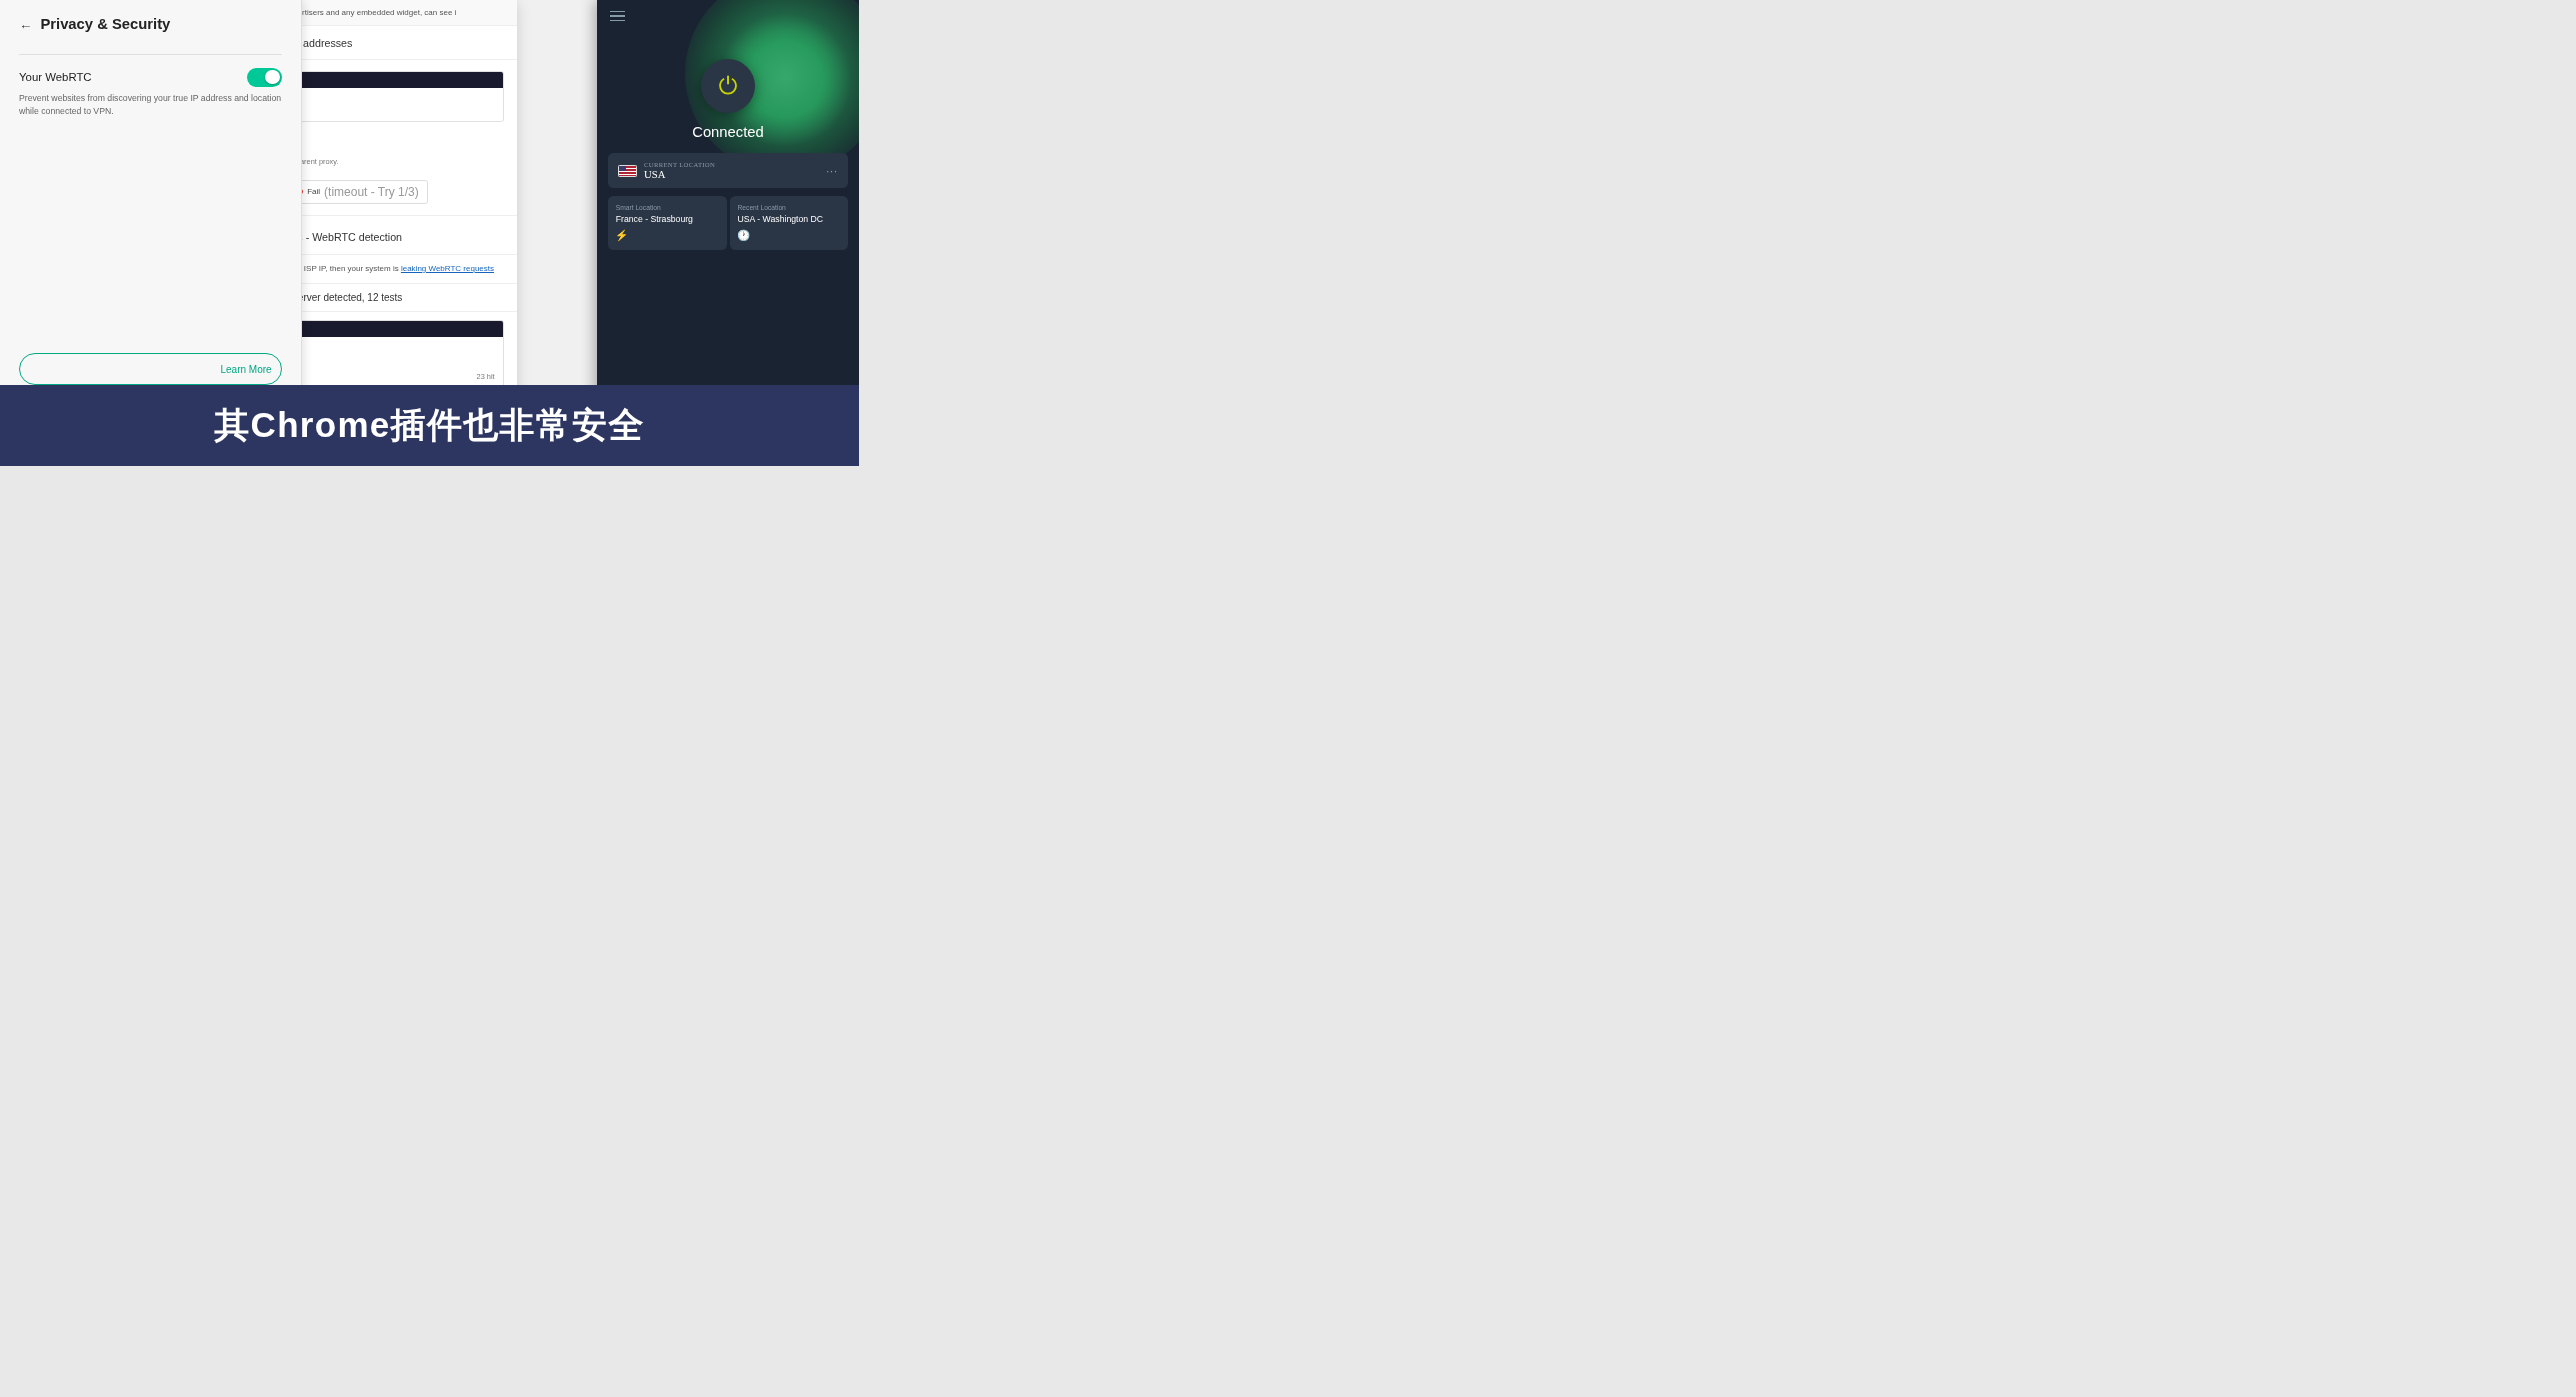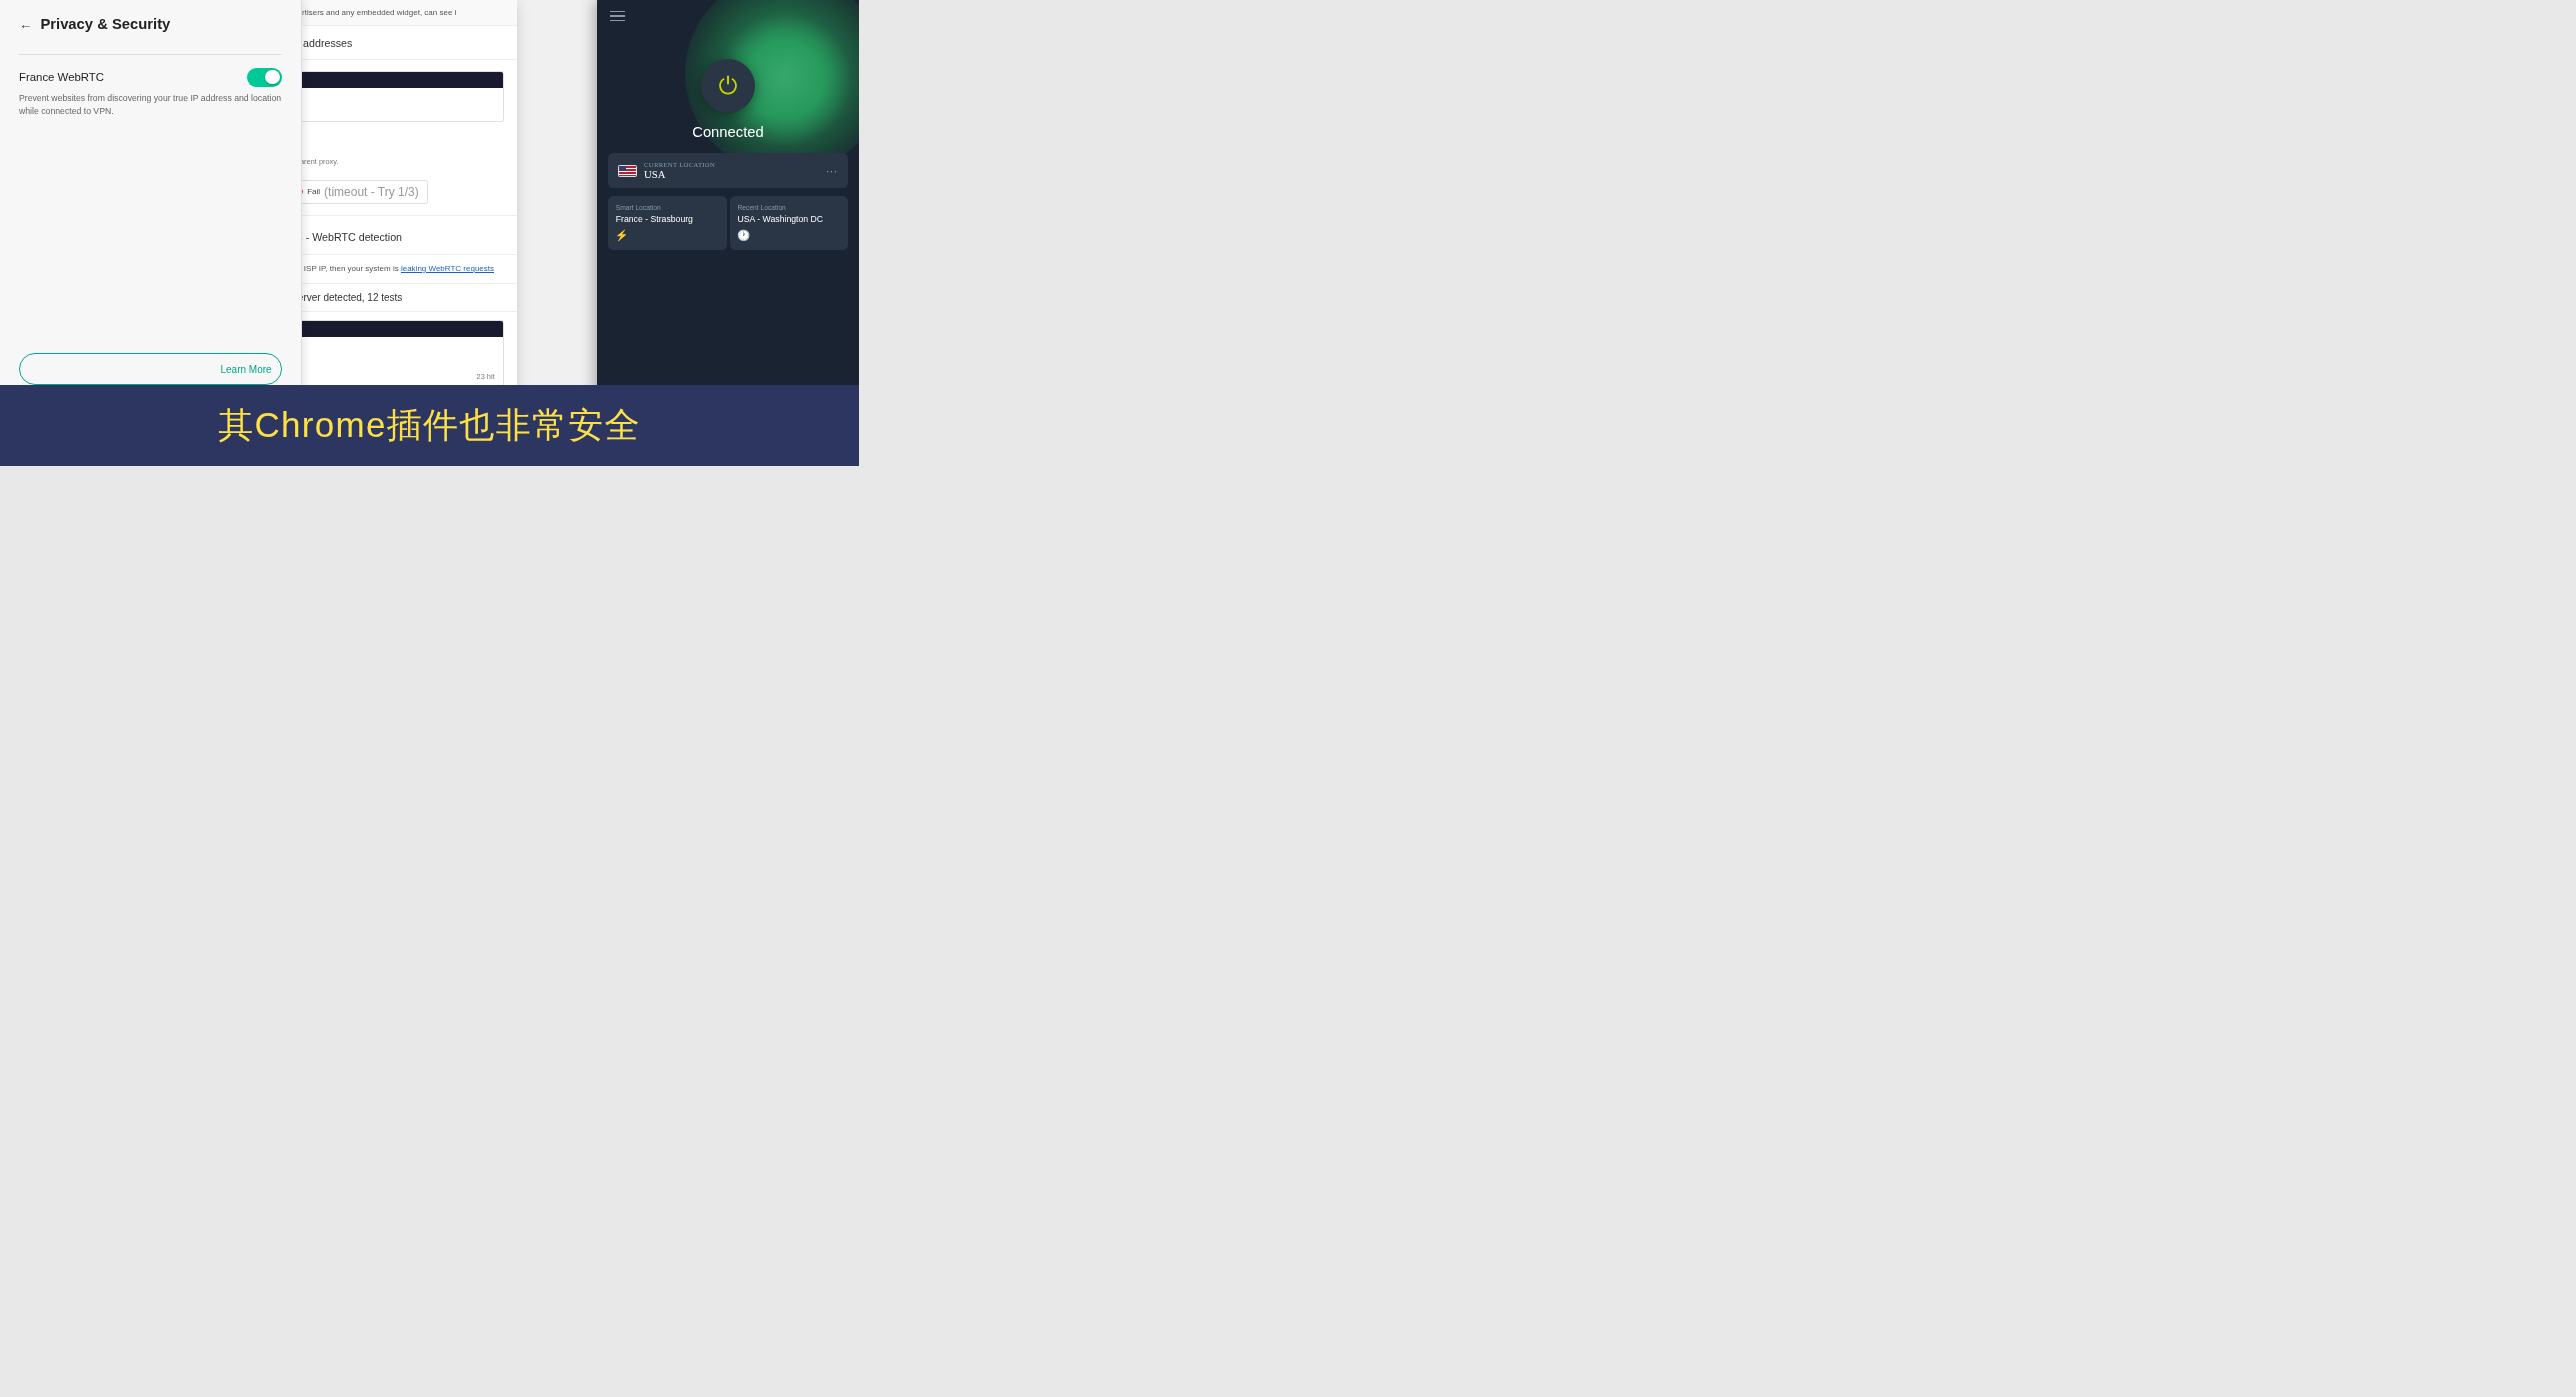--- a/index.html
+++ b/index.html
@@ -559,22 +559,22 @@
       height: 81px;
       background: #2d3561;
       display: flex;
       align-items: center;
       justify-content: center;
       z-index: 20;
     }
 
     .banner-text {
       font-size: 35px;
-      color: #fde047;
-      font-weight: 400;
+      color: #ffffff;
+      font-weight: 700;
       letter-spacing: 1.3px;
     }
   </style>
 </head>
 <body>
 
 <div class="screenshot-container">
 
   <div class="ip-test-panel">
     <div class="ip-panel-intro">
@@ -678,21 +678,21 @@
     <div class="privacy-header">
       <span class="back-arrow">←</span>
       <span class="privacy-title">Privacy &amp; Security</span>
     </div>
 
 
     <div class="divider"></div>
 
     <div class="setting-item">
       <div class="setting-row">
-        <span class="setting-label">France WebRTC</span>
+        <span class="setting-label">Your WebRTC</span>
         <div class="toggle"></div>
       </div>
       <p class="setting-desc">Prevent websites from discovering your true IP address and location while connected to VPN.</p>
     </div>
 
     <button class="learn-more-btn">Learn More</button>
   </div>
 
   <div class="vpn-panel">
     <div class="vpn-bg-circle"></div>

